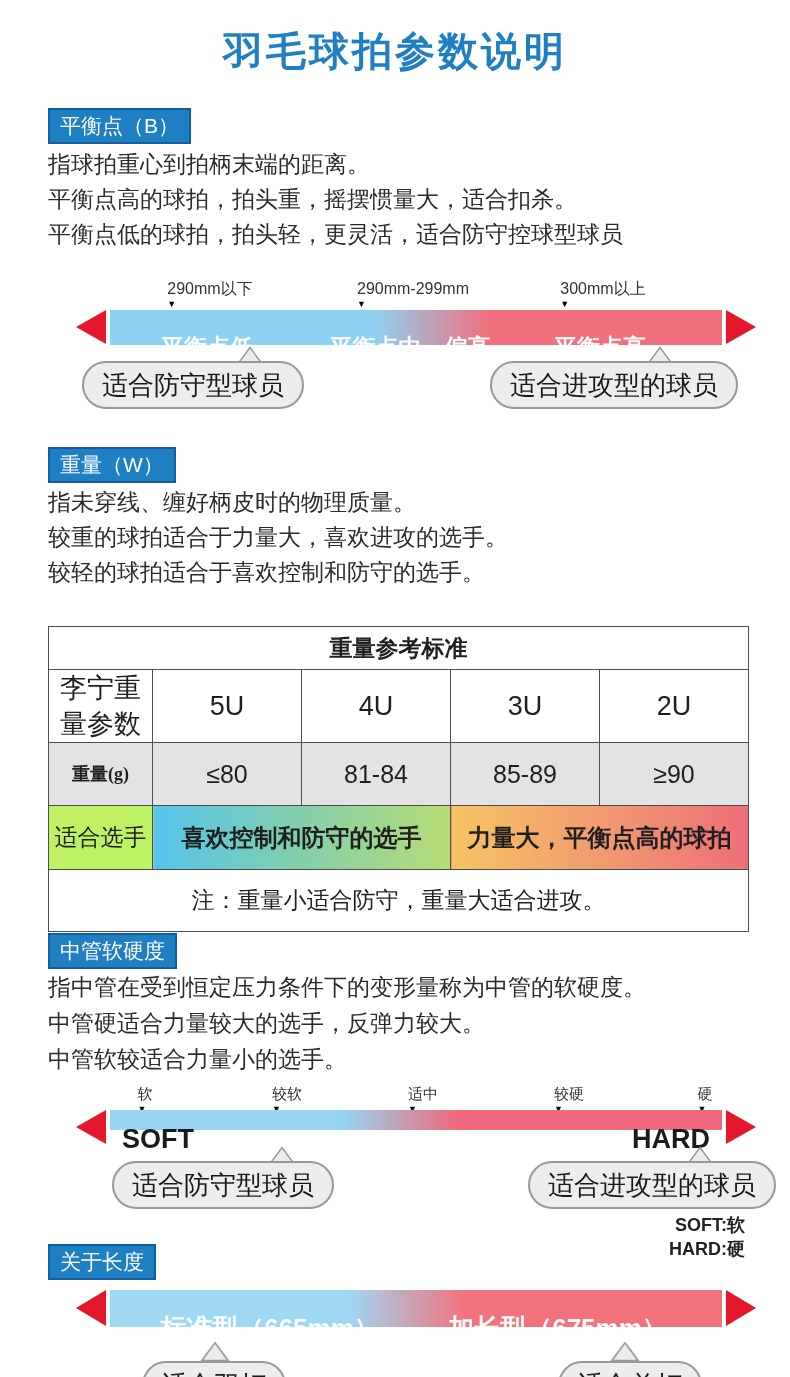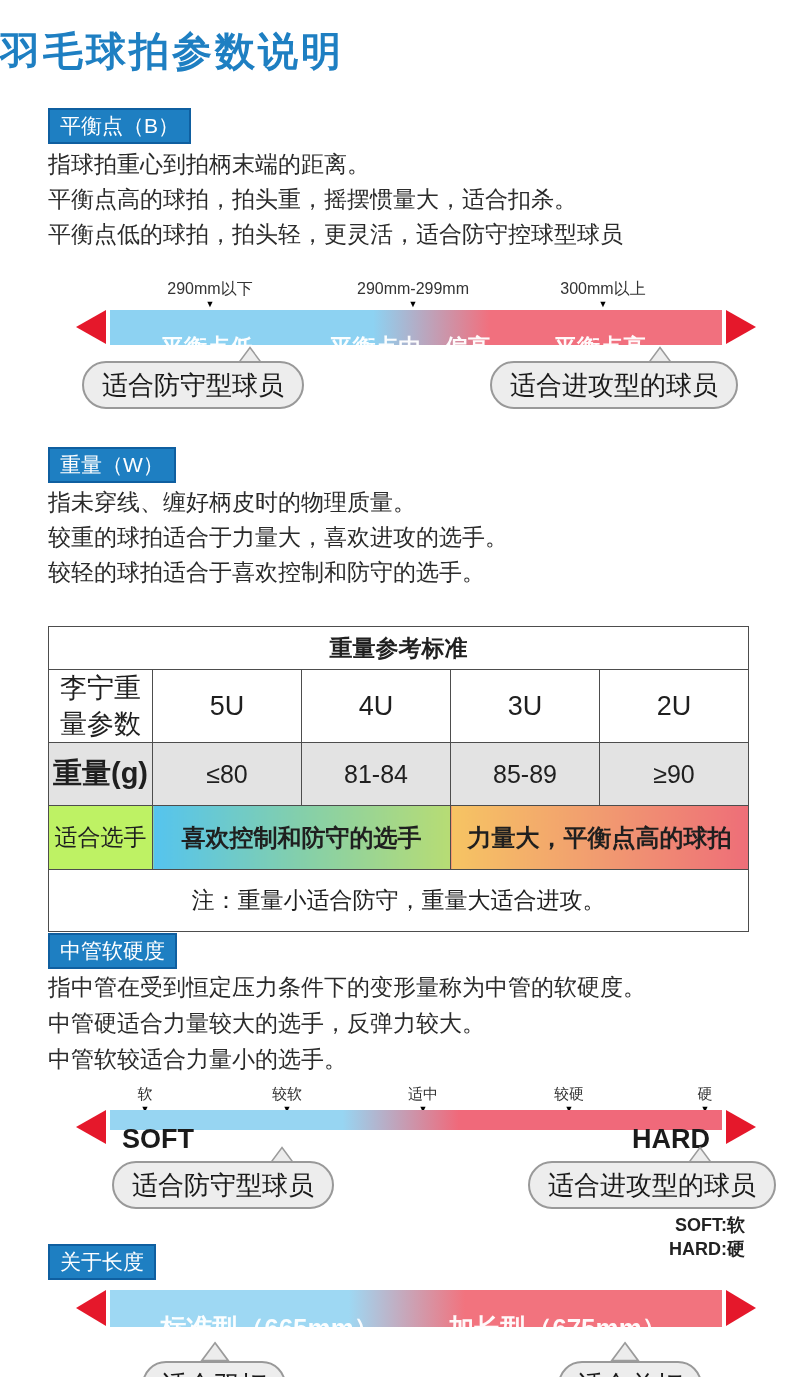--- a/index.html
+++ b/index.html
@@ -5,21 +5,21 @@
   html,body{margin:0;padding:0;background:#fff;}
   .page{
     position:relative;width:790px;height:1377px;margin:0 auto;
     background:#fff;overflow:hidden;
     font-family:"Liberation Sans","DejaVu Sans",sans-serif;
     color:#2a2a2a;
   }
   .abs{position:absolute;}
   
   .page-title{
-    left:0;top:24px;width:790px;
+    left:0;top:24px;width:790px;text-align:center;
     font-size:40px;font-weight:bold;color:#1e7fc2;letter-spacing:3px;
   }
   
   .badge{
     left:48px;background:#1e7fc2;border:2px solid #0f5fa0;color:#fff;
     font-size:21px;padding:3px 10px;line-height:26px;white-space:nowrap;
   }
   
   .line{left:48px;font-size:23px;line-height:29px;color:#2b2b2b;white-space:nowrap;}
   
@@ -29,21 +29,21 @@
   .bar-grad-3{background:linear-gradient(90deg,#9ed8f3 0%,#9ed8f3 39%,#f2737e 58%,#f2737e 100%);}
   .seg{
     position:absolute;top:50%;transform:translate(-50%,-50%);
     color:rgba(255,255,255,.96);font-size:23px;font-weight:bold;white-space:nowrap;margin-top:19px;
   }
   .seg-dark{color:#1b1b1b;font-weight:bold;font-size:27px;}
   .arrow{width:0;height:0;}
   .arrow-left{border-top:17px solid transparent;border-bottom:17px solid transparent;border-right:30px solid #e5182b;}
   .arrow-right{border-top:17px solid transparent;border-bottom:17px solid transparent;border-left:30px solid #e5182b;}
   
-  .tick{transform:translateX(-50%);display:flex;flex-direction:column;align-items:center;white-space:nowrap;}
+  .tick{transform:translateX(-50%);display:flex;flex-direction:column;white-space:nowrap;}
   .tick-text{font-size:16px;color:#333;line-height:17px;}
   .tick-text-sm{font-size:15px;}
   .tick-caret{font-size:9px;color:#000;line-height:10px;margin-top:2px;}
   
   .pill{
     background:#ededed;border:2px solid #999;border-radius:28px;
     font-size:26px;color:#1a1a1a;padding:6px 18px;line-height:32px;white-space:nowrap;
   }
   .ptr{display:block;}
   .ptr polygon{fill:#ececec;stroke:#9b9b9b;stroke-width:1.5;}
@@ -56,21 +56,21 @@
     border:1px solid #14532d;
   }
   table.spec td{
     border:1px solid #4d4d4d;text-align:center;vertical-align:middle;
     color:#1f1f1f;padding:0;
   }
   td.t-title{height:42px;font-size:23px;font-weight:bold;}
   td.t-rowlabel-sm{font-size:14px;}
   td.t-u{height:47px;font-size:27px;}
   tr.t-gray td{background:#e3e3e3;}
-  td.t-wlabel{height:62px;font-size:29px;font-weight:bold;}
+  td.t-wlabel{height:62px;font-size:18px;font-weight:bold;font-family:Liberation Serif, serif;}
   td.t-wval{font-size:25px;}
   td.t-player{height:63px;font-size:23px;background:#bef264;}
   td.t-grad-left{
     background:linear-gradient(90deg,#55c4ee 0%,#84cfaa 50%,#b7dc74 100%);
     font-size:24px;font-weight:bold;
   }
   td.t-grad-right{
     background:linear-gradient(90deg,#f6c463 0%,#f19b70 50%,#ee6e78 100%);
     font-size:24px;font-weight:bold;
   }

